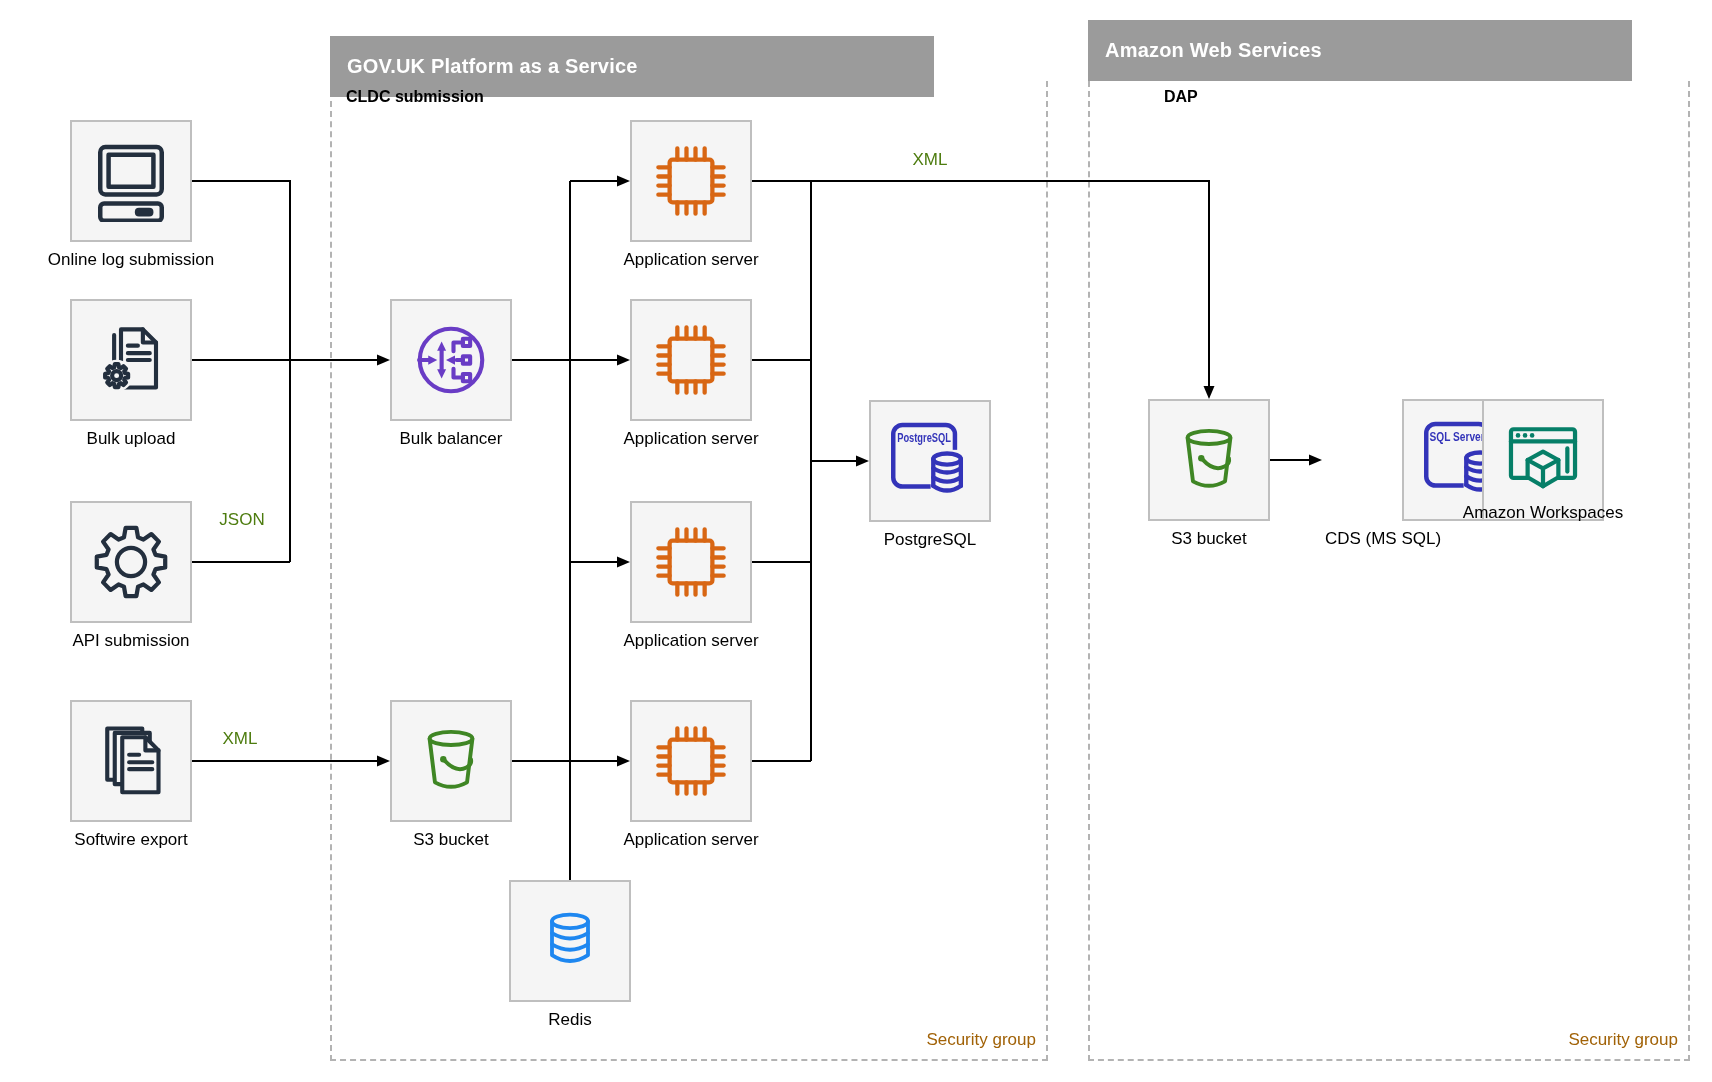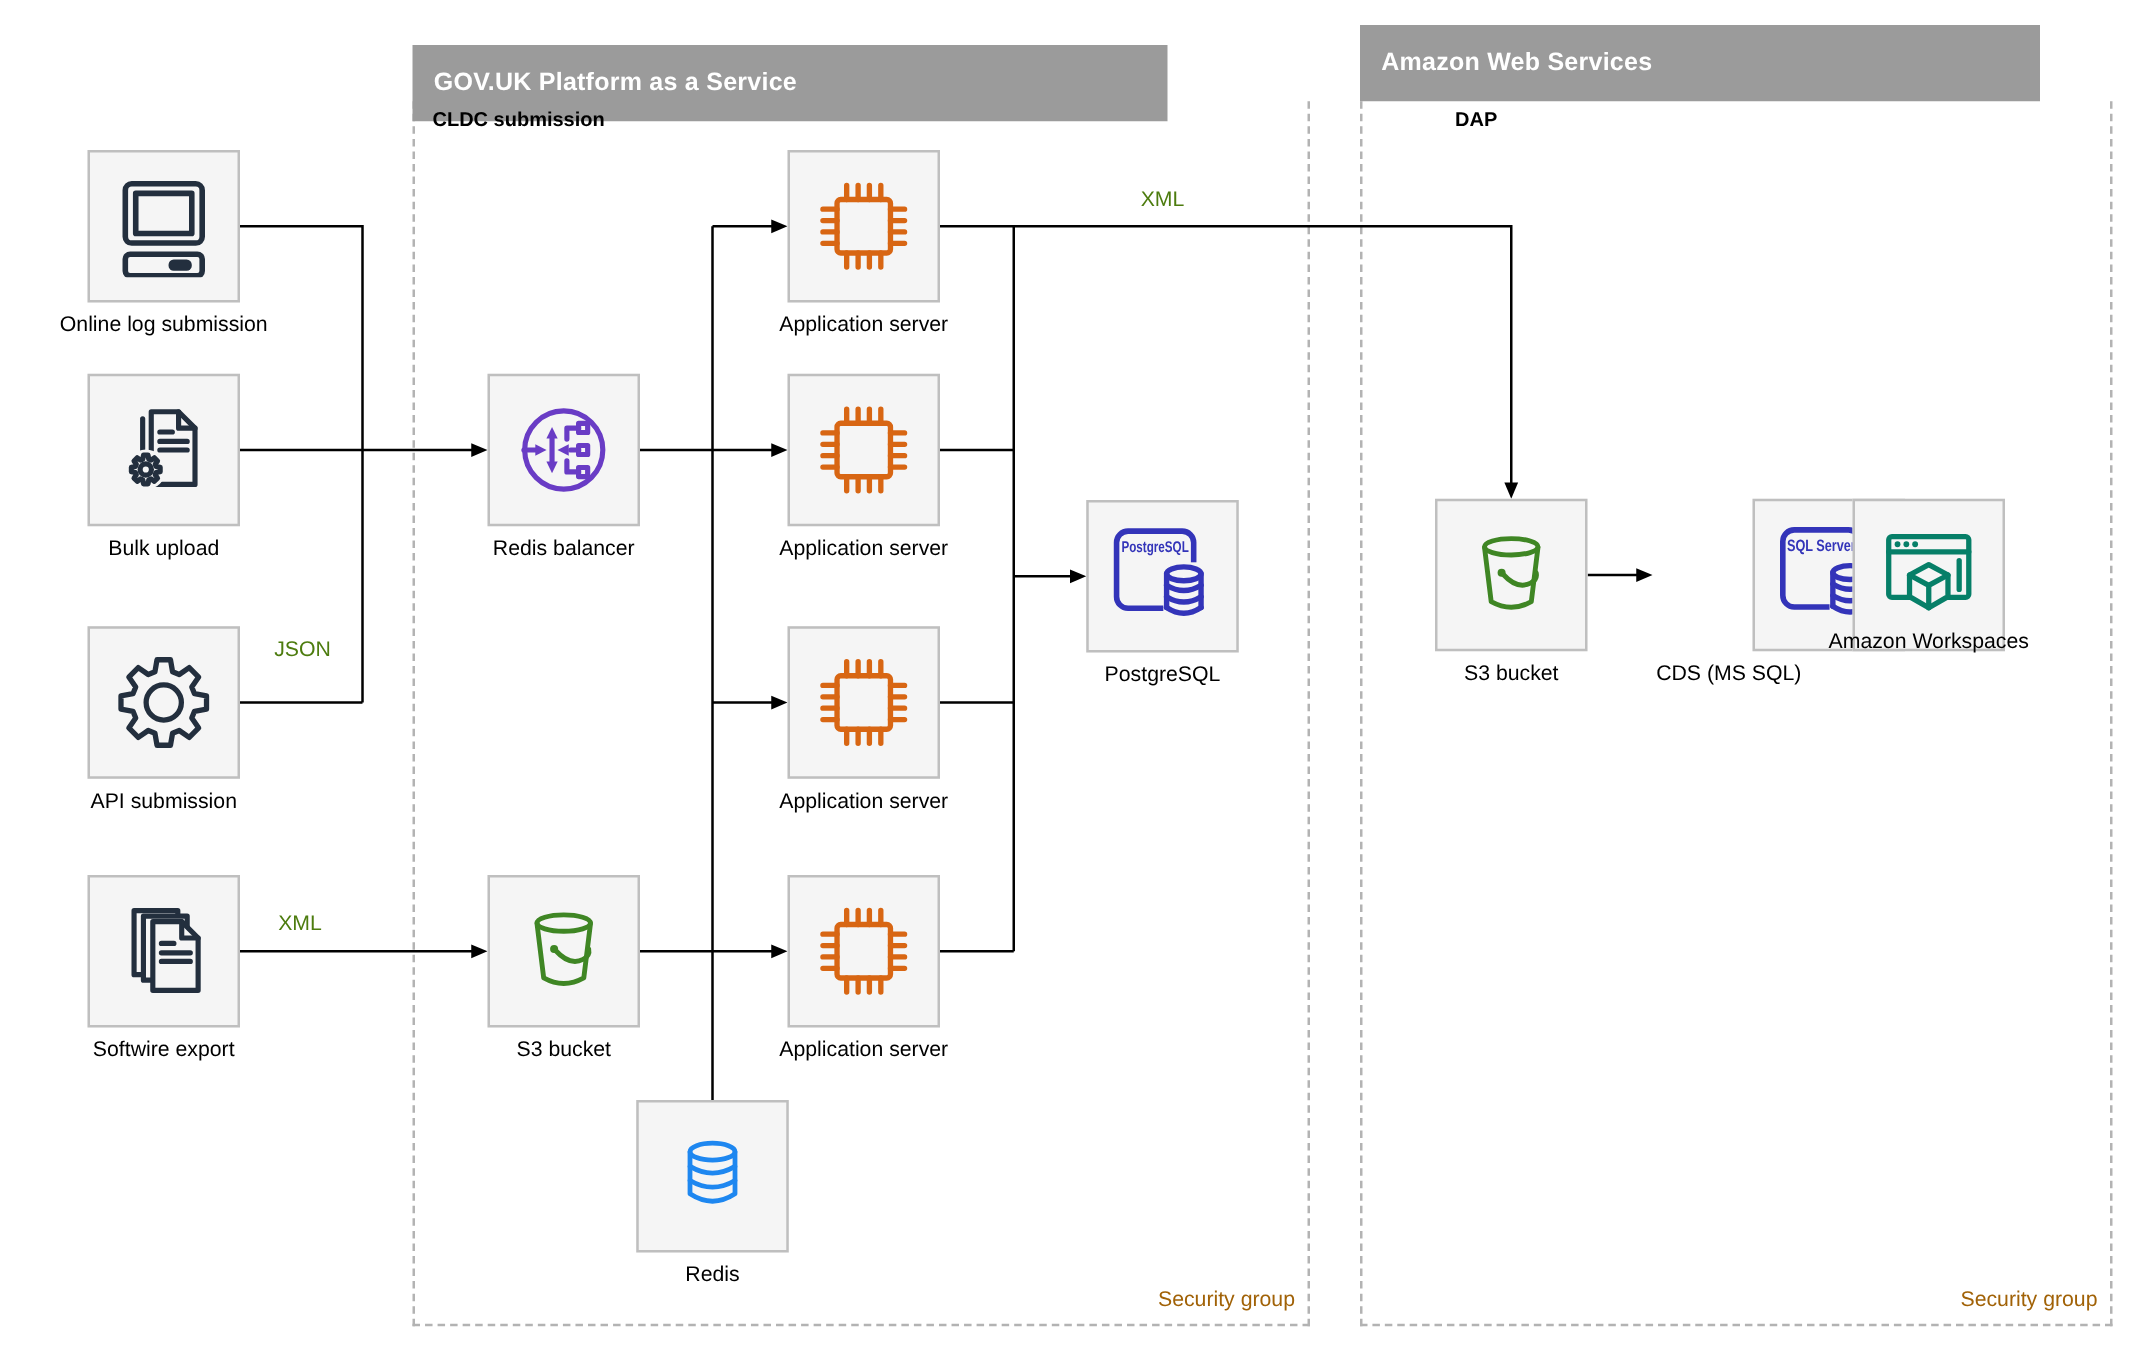--- a/index.html
+++ b/index.html
@@ -213,21 +213,21 @@
         <use href="#sym-docs"></use>
       </svg>
   </div>
   <div class="nlabel" style="left:-19px;top:830px;">Softwire export</div>
 
   <div class="node" style="left:390px;top:299px;">
     <svg class="ic" style="color:#693CC5" width="80" height="80" viewBox="0 0 64 64">
         <use href="#sym-elb"></use>
       </svg>
   </div>
-  <div class="nlabel" style="left:301px;top:429px;">Redis balancer</div>
+  <div class="nlabel" style="left:301px;top:429px;">Bulk balancer</div>
 
   <div class="node" style="left:390px;top:700px;">
     <svg class="ic" style="color:#3F8624" width="76" height="76" viewBox="0 0 64 64">
         <use href="#sym-bucket"></use>
       </svg>
   </div>
   <div class="nlabel" style="left:301px;top:830px;">S3 bucket</div>
 
   <div class="node" style="left:630px;top:120px;">
     <svg class="ic" style="color:#D86613" width="76" height="76" viewBox="0 0 64 64">

